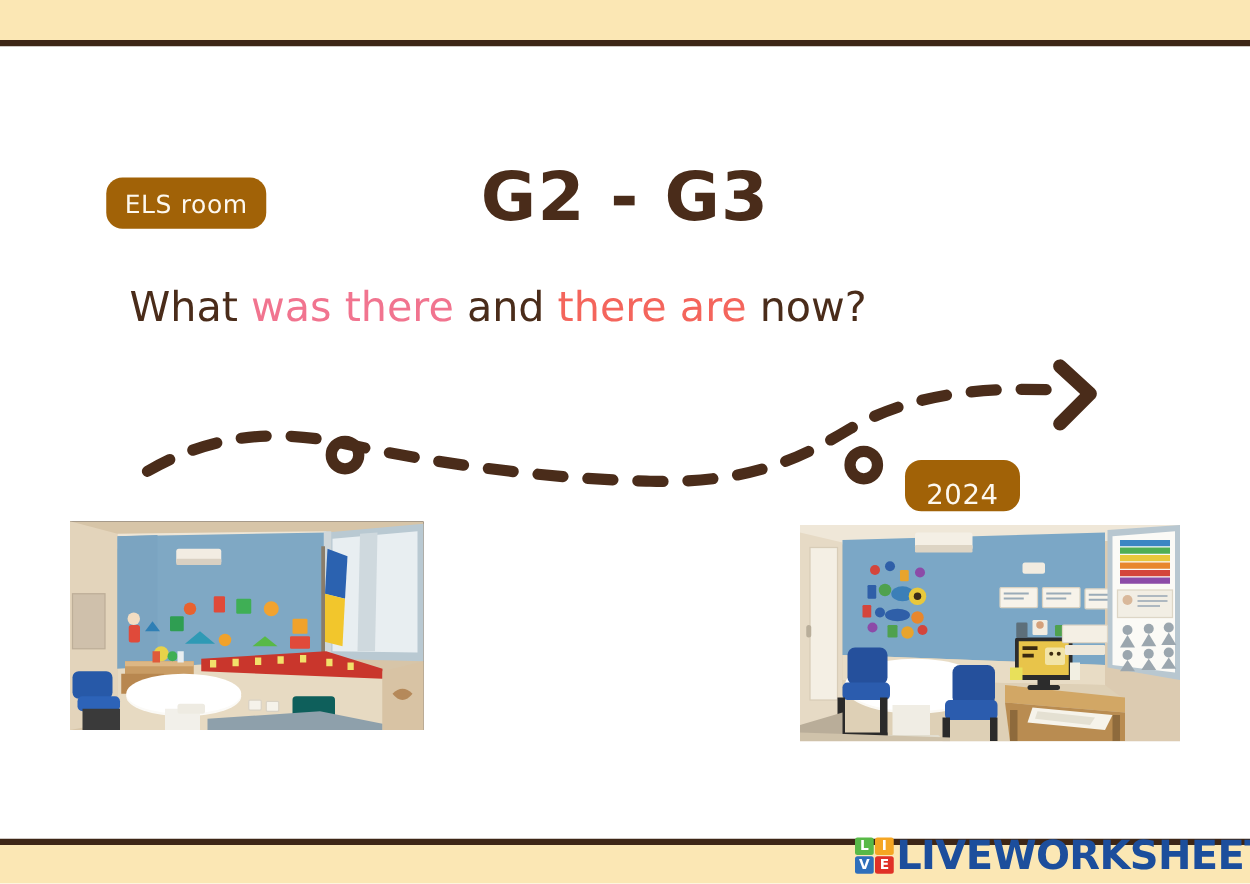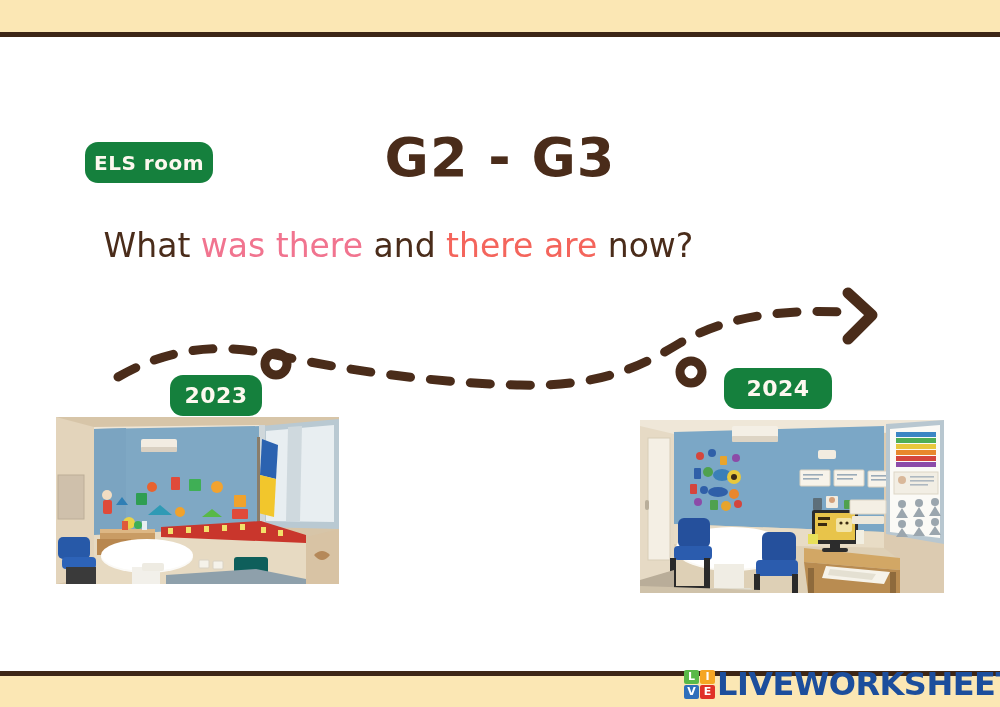--- a/index.html
+++ b/index.html
@@ -33,28 +33,28 @@
     width: 1000px;
     height: 5px;
     background: #3d2616;
   }
   .rule-top { top: 32px; }
   .rule-bottom { top: 671px; }
 
   
   .pill {
     position: absolute;
-    background: #15803d;
+    background: #a16207;
     color: #fdf8ef;
     border-radius: 13px;
     display: flex;
     align-items: center;
     justify-content: center;
     font-family: "DejaVu Sans", sans-serif;
-    font-weight: bold;
+    font-weight: normal;
     letter-spacing: 0.5px;
     white-space: nowrap;
     box-sizing: border-box;
   }
   #pill-room {
     left: 85px;
     top: 142px;
     width: 128px;
     height: 41px;
     font-size: 20px;
@@ -62,23 +62,24 @@
   #pill-2023 {
     left: 170px;
     top: 375px;
     width: 92px;
     height: 41px;
     font-size: 22px;
   }
   #pill-2024 {
     left: 724px;
     top: 368px;
-    width: 108px;
+    width: 92px;
     height: 41px;
     font-size: 22px;
+    align-items: flex-end;
   }
 
   
   #headline {
     position: absolute;
     left: 0;
     top: 126px;
     width: 1000px;
     text-align: center;
     font-size: 54px;
@@ -192,23 +193,20 @@
              C 500 102, 540 82, 580 58
              C 625 32, 680 24, 742 27" fill="none" stroke="#4a2c1a" stroke-width="9" stroke-linecap="round" stroke-dasharray="20 20"></path>
 
     <polyline points="748,8 772,30 748,54" fill="none" stroke="#4a2c1a" stroke-width="11" stroke-linecap="round" stroke-linejoin="round"></polyline>
 
     <circle cx="176" cy="79" r="11" fill="none" stroke="#4a2c1a" stroke-width="9"></circle>
 
     <circle cx="591" cy="87" r="11" fill="none" stroke="#4a2c1a" stroke-width="9"></circle>
   </svg>
 
-  <div class="pill" id="pill-2023">
-    <span>2023</span>
-  </div>
   <div class="pill" id="pill-2024">
     <span>2024</span>
   </div>
 
   <div class="photo" id="photo-2023">
     <svg width="283" height="167" viewBox="0 0 283 167">
 
       <rect x="0" y="0" width="283" height="167" fill="#cbb characters"></rect>
       <rect x="0" y="0" width="283" height="167" fill="#d7c5a8"></rect>
 

